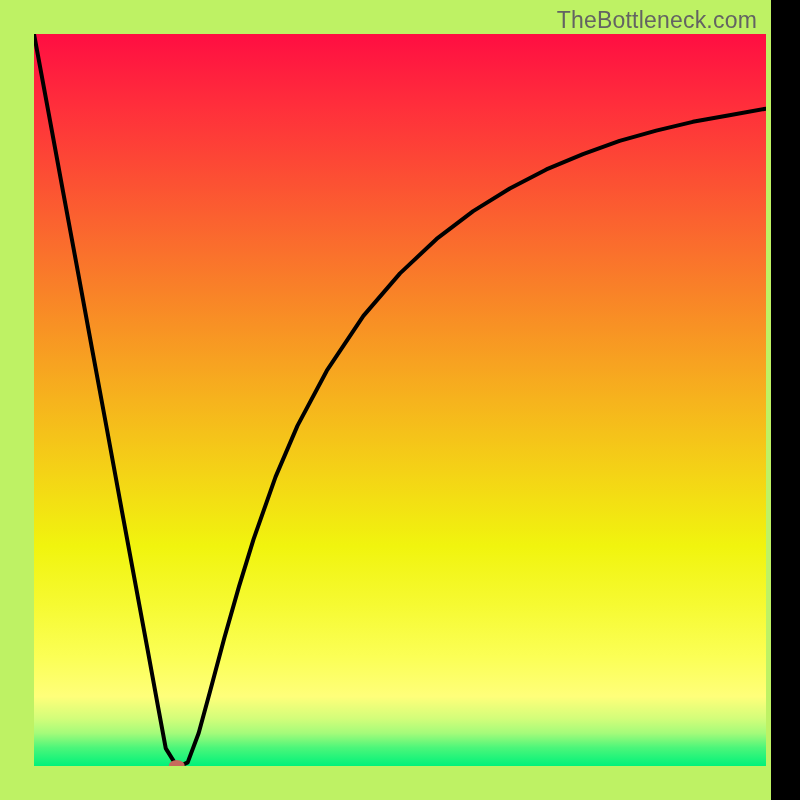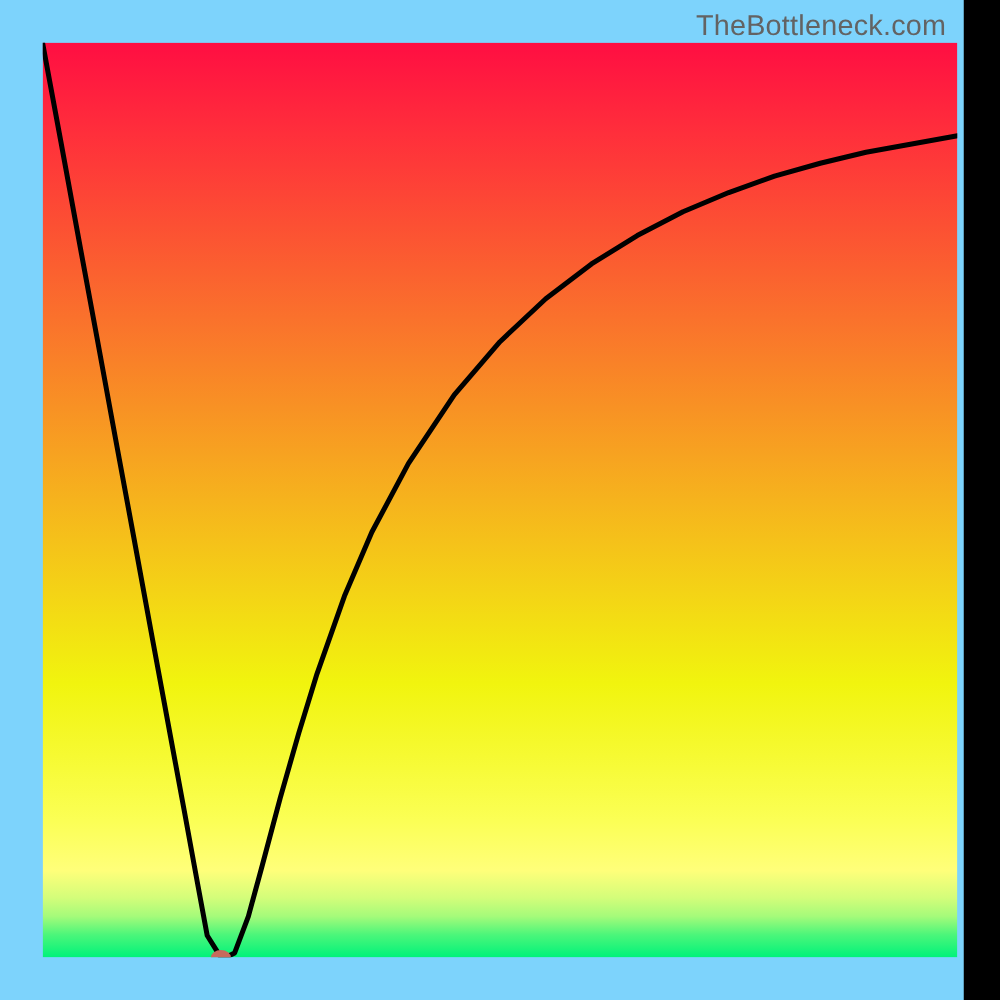--- a/index.html
+++ b/index.html
@@ -8,21 +8,21 @@
     width: 800px;
     height: 800px;
     overflow: hidden;
     background: #000;
     font-family: Arial, Helvetica, sans-serif;
   }
   .frame {
     position: relative;
     width: 771px;
     height: 800px;
-    background: #7dd3fc;
+    background: #bef264;
   }
   .plot {
     position: absolute;
     left: 34px;
     top: 34px;
     width: 732px;
     height: 732px;
     overflow: hidden;
   }
   .watermark {

